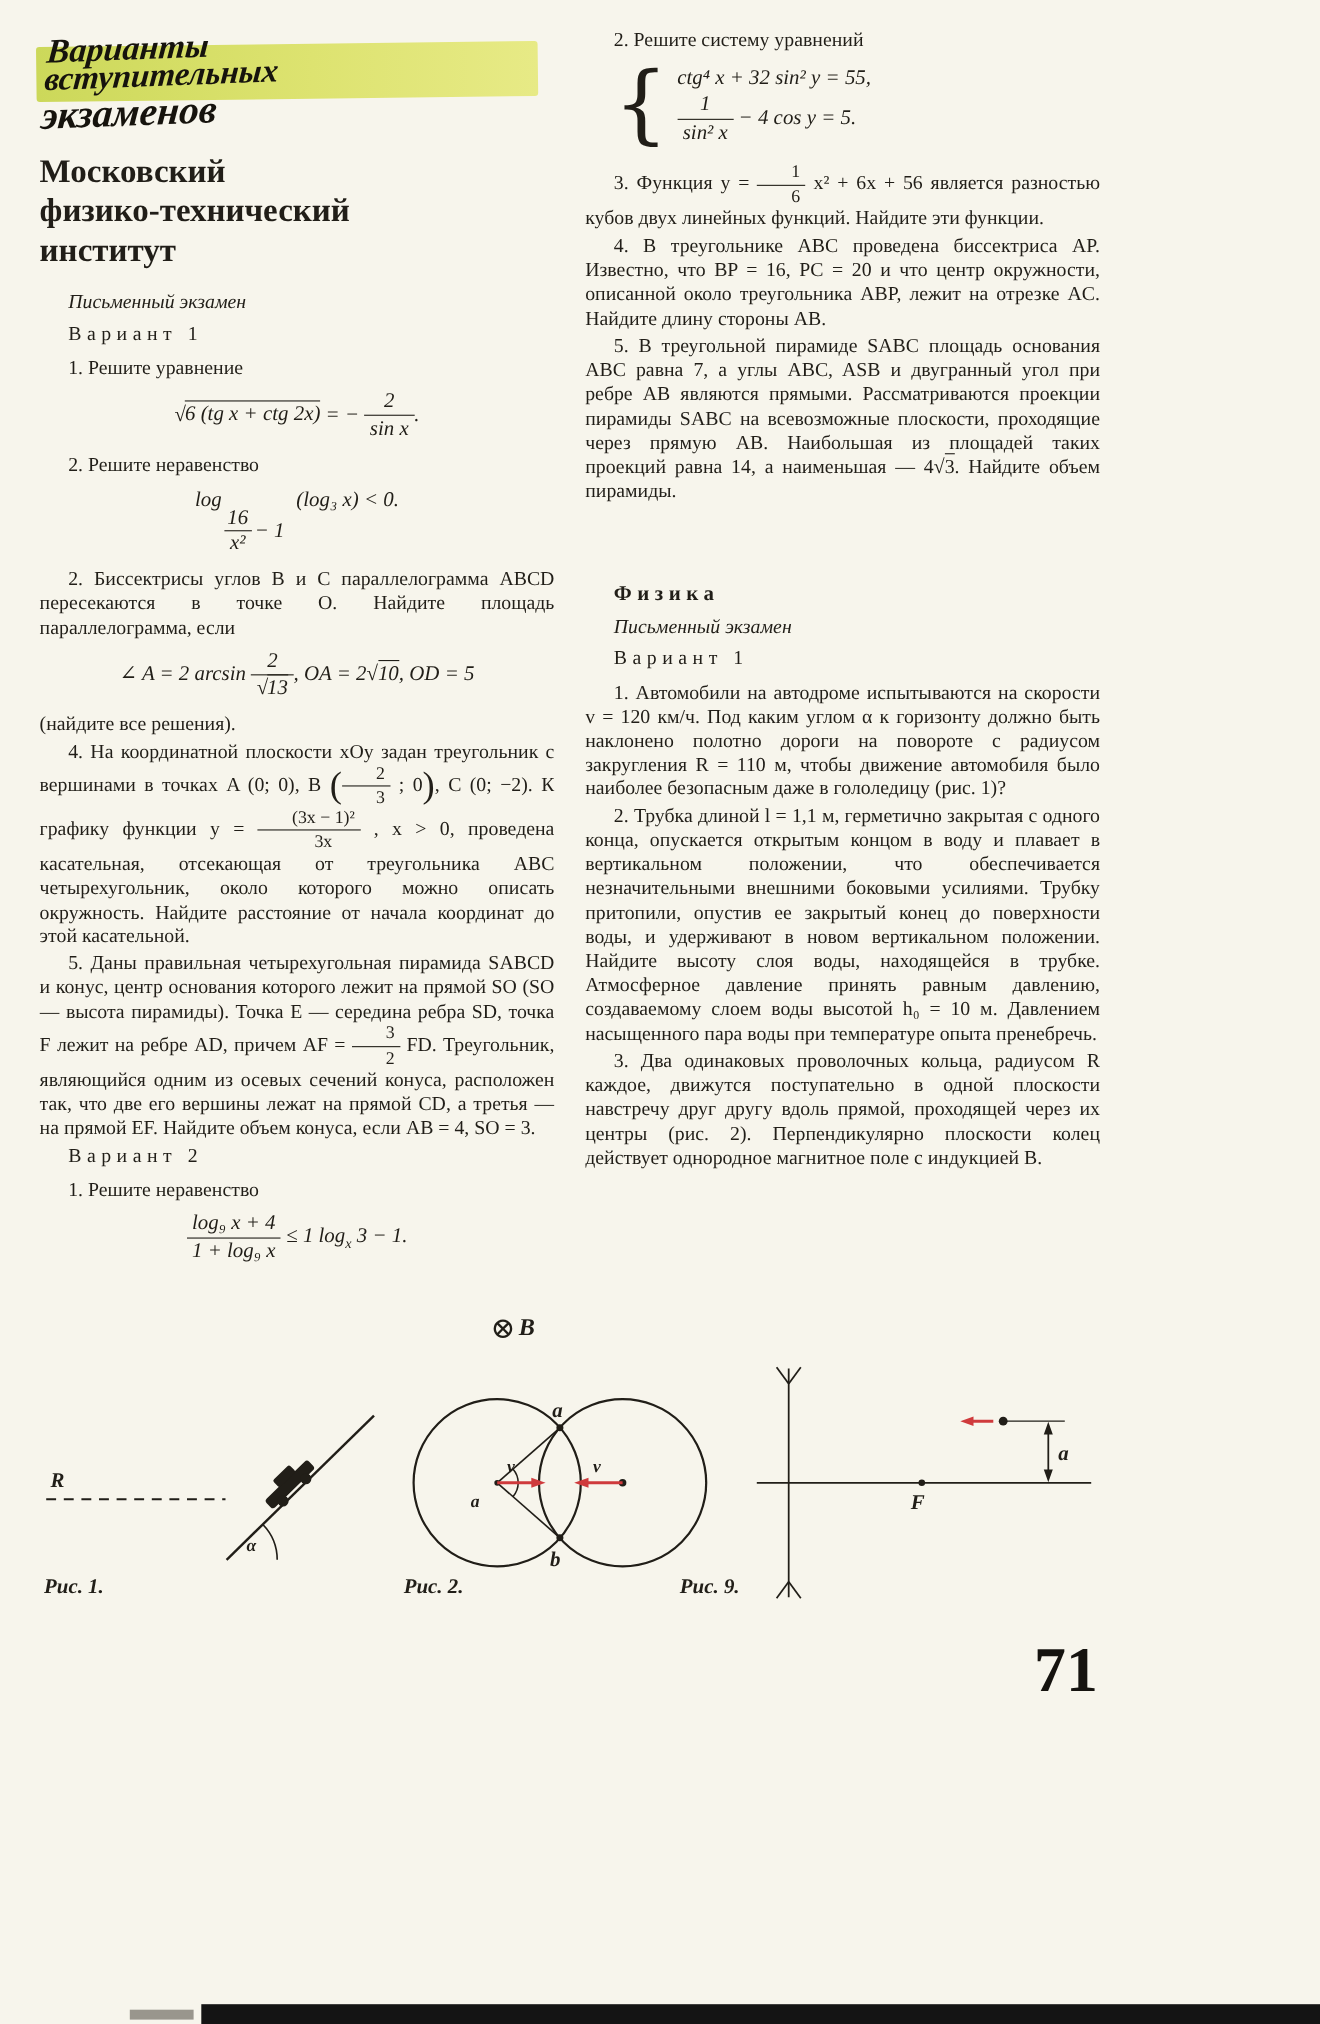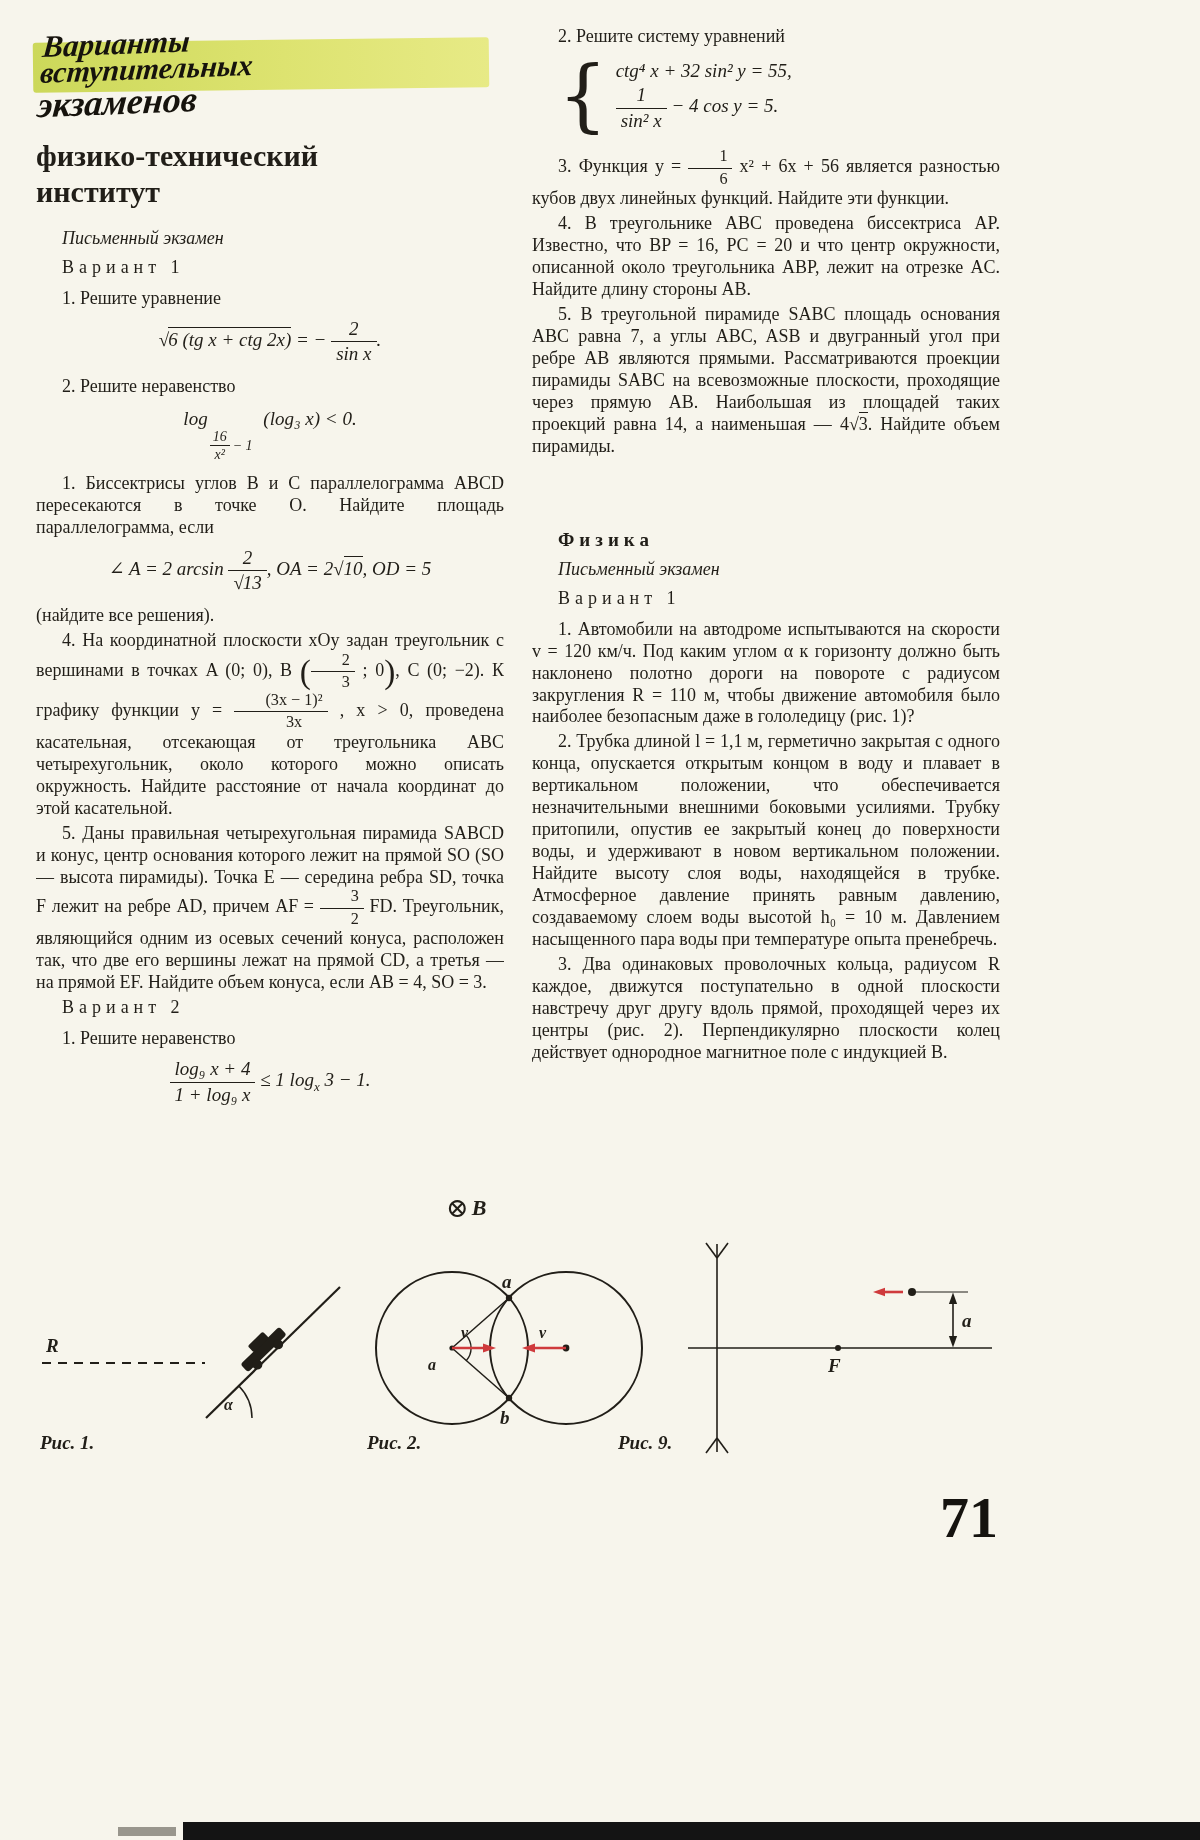--- a/index.html
+++ b/index.html
@@ -27,21 +27,21 @@
   .gap-top{margin-top:70px;}
   .prob{margin:0 0 3px;text-indent:26px;}
   .noindent{text-indent:0;}
   .formula{text-align:center;font-style:italic;font-size:19px;margin:9px 0 11px;text-indent:0;}
   .frac{display:inline-block;vertical-align:middle;text-align:center;line-height:1.08;}
   .frac .num{display:block;border-bottom:1.7px solid currentColor;padding:0 5px 2px;}
   .frac .den{display:block;padding:2px 5px 0;}
   .ifrac{font-size:0.9em;}
   .ovl{border-top:1.7px solid currentColor;padding-top:1px;}
   .rsign{font-style:normal;letter-spacing:-1px;}
-  .subcluster{display:inline-flex;align-items:center;vertical-align:-16px;font-size:14px;margin:0 6px 0 2px;}
+  .subcluster{display:inline-flex;align-items:center;vertical-align:-16px;font-size:19px;margin:0 6px 0 2px;}
   .subcluster .frac .num{border-bottom-width:1.2px;padding:0 3px 1px;}
   .subcluster .frac .den{padding:1px 3px 0;}
   .subtail{margin-left:3px;}
   sub.mv{font-size:0.68em;}
   .bigparen{font-size:1.85em;font-weight:400;vertical-align:middle;line-height:0.8;}
   .system{display:flex;align-items:center;margin:8px 0 14px 26px;font-style:italic;font-size:19px;text-align:left;}
   .brace{font-size:78px;line-height:0.85;font-style:normal;font-weight:400;margin-right:8px;
          font-family:"DejaVu Serif",serif;}
   .sys-line{margin:3px 0;}
   .field-symbol{position:absolute;left:446px;top:1192px;}
@@ -66,40 +66,41 @@
 
   <div class="hl-band"></div>
   <div class="handwritten">
     <div class="hand-l1">Варианты</div>
     <div class="hand-l2">вступительных</div>
     <div class="hand-l3">экзаменов</div>
   </div>
 
   <div class="col col-left">
     <h1 class="institute">
+      <span>Московский</span>
       <span>физико-технический</span>
       <span>институт</span>
     </h1>
 
     <div class="exam-type">Письменный экзамен</div>
     <div class="variant">Вариант 1</div>
 
     <p class="prob">1. Решите уравнение</p>
     <div class="formula"><span class="rsign">√</span><span class="ovl">6 (tg x + ctg 2x)</span><span> = − </span><span class="frac"><span class="num">2</span><span class="den">sin x</span></span><span>.</span></div>
 
     <p class="prob">2. Решите неравенство</p>
     <div class="formula"><span>log</span><span class="subcluster">
           <span class="frac">
             <span class="num">16</span>
             <span class="den">x²</span>
           </span>
           <span class="subtail">− 1</span>
         </span><span> (log₃ x) &lt; 0.</span></div>
 
-    <p class="prob">1. Биссектрисы углов B и C параллелограмма ABCD пересекаются в точке O. Найдите площадь параллелограмма, если</p>
+    <p class="prob">2. Биссектрисы углов B и C параллелограмма ABCD пересекаются в точке O. Найдите площадь параллелограмма, если</p>
     <div class="formula"><span>∠ A = 2 arcsin </span><span class="frac"><span class="num">2</span><span class="den"><span class="rsign">√</span><span class="ovl">13</span></span></span><span>,   OA = 2√</span><span class="ovl">10</span><span>,   OD = 5</span></div>
     <p class="prob noindent">(найдите все решения).</p>
 
     <p class="prob"><span>4. На координатной плоскости xOy задан треугольник с вершинами в точках A (0; 0),  B </span><span class="bigparen">(</span><span class="frac ifrac"><span class="num">2</span><span class="den">3</span></span><span> ; 0</span><span class="bigparen">)</span><span>,   C (0; −2).  К графику функции y = </span><span class="frac ifrac"><span class="num">(3x − 1)²</span><span class="den">3x</span></span><span> , x &gt; 0, проведена касательная, отсекающая от треугольника ABC четырехугольник, около которого можно описать окружность. Найдите расстояние от начала координат до этой касательной.</span></p>
 
     <p class="prob"><span>5. Даны правильная четырехугольная пирамида SABCD и конус, центр основания которого лежит на прямой SO (SO — высота пирамиды). Точка E — середина ребра SD, точка F лежит на ребре AD, причем AF = </span><span class="frac ifrac"><span class="num">3</span><span class="den">2</span></span><span> FD. Треугольник, являющийся одним из осевых сечений конуса, расположен так, что две его вершины лежат на прямой CD, а третья — на прямой EF. Найдите объем конуса, если AB = 4,  SO = 3.</span></p>
 
     <div class="variant">Вариант 2</div>
     <p class="prob">1. Решите неравенство</p>
     <div class="formula"><span class="frac"><span class="num">log₉ x + 4</span><span class="den">1 + log₉ x</span></span><span> ≤ 1 log</span><sub class="mv">x</sub><span> 3 − 1.</span></div>

